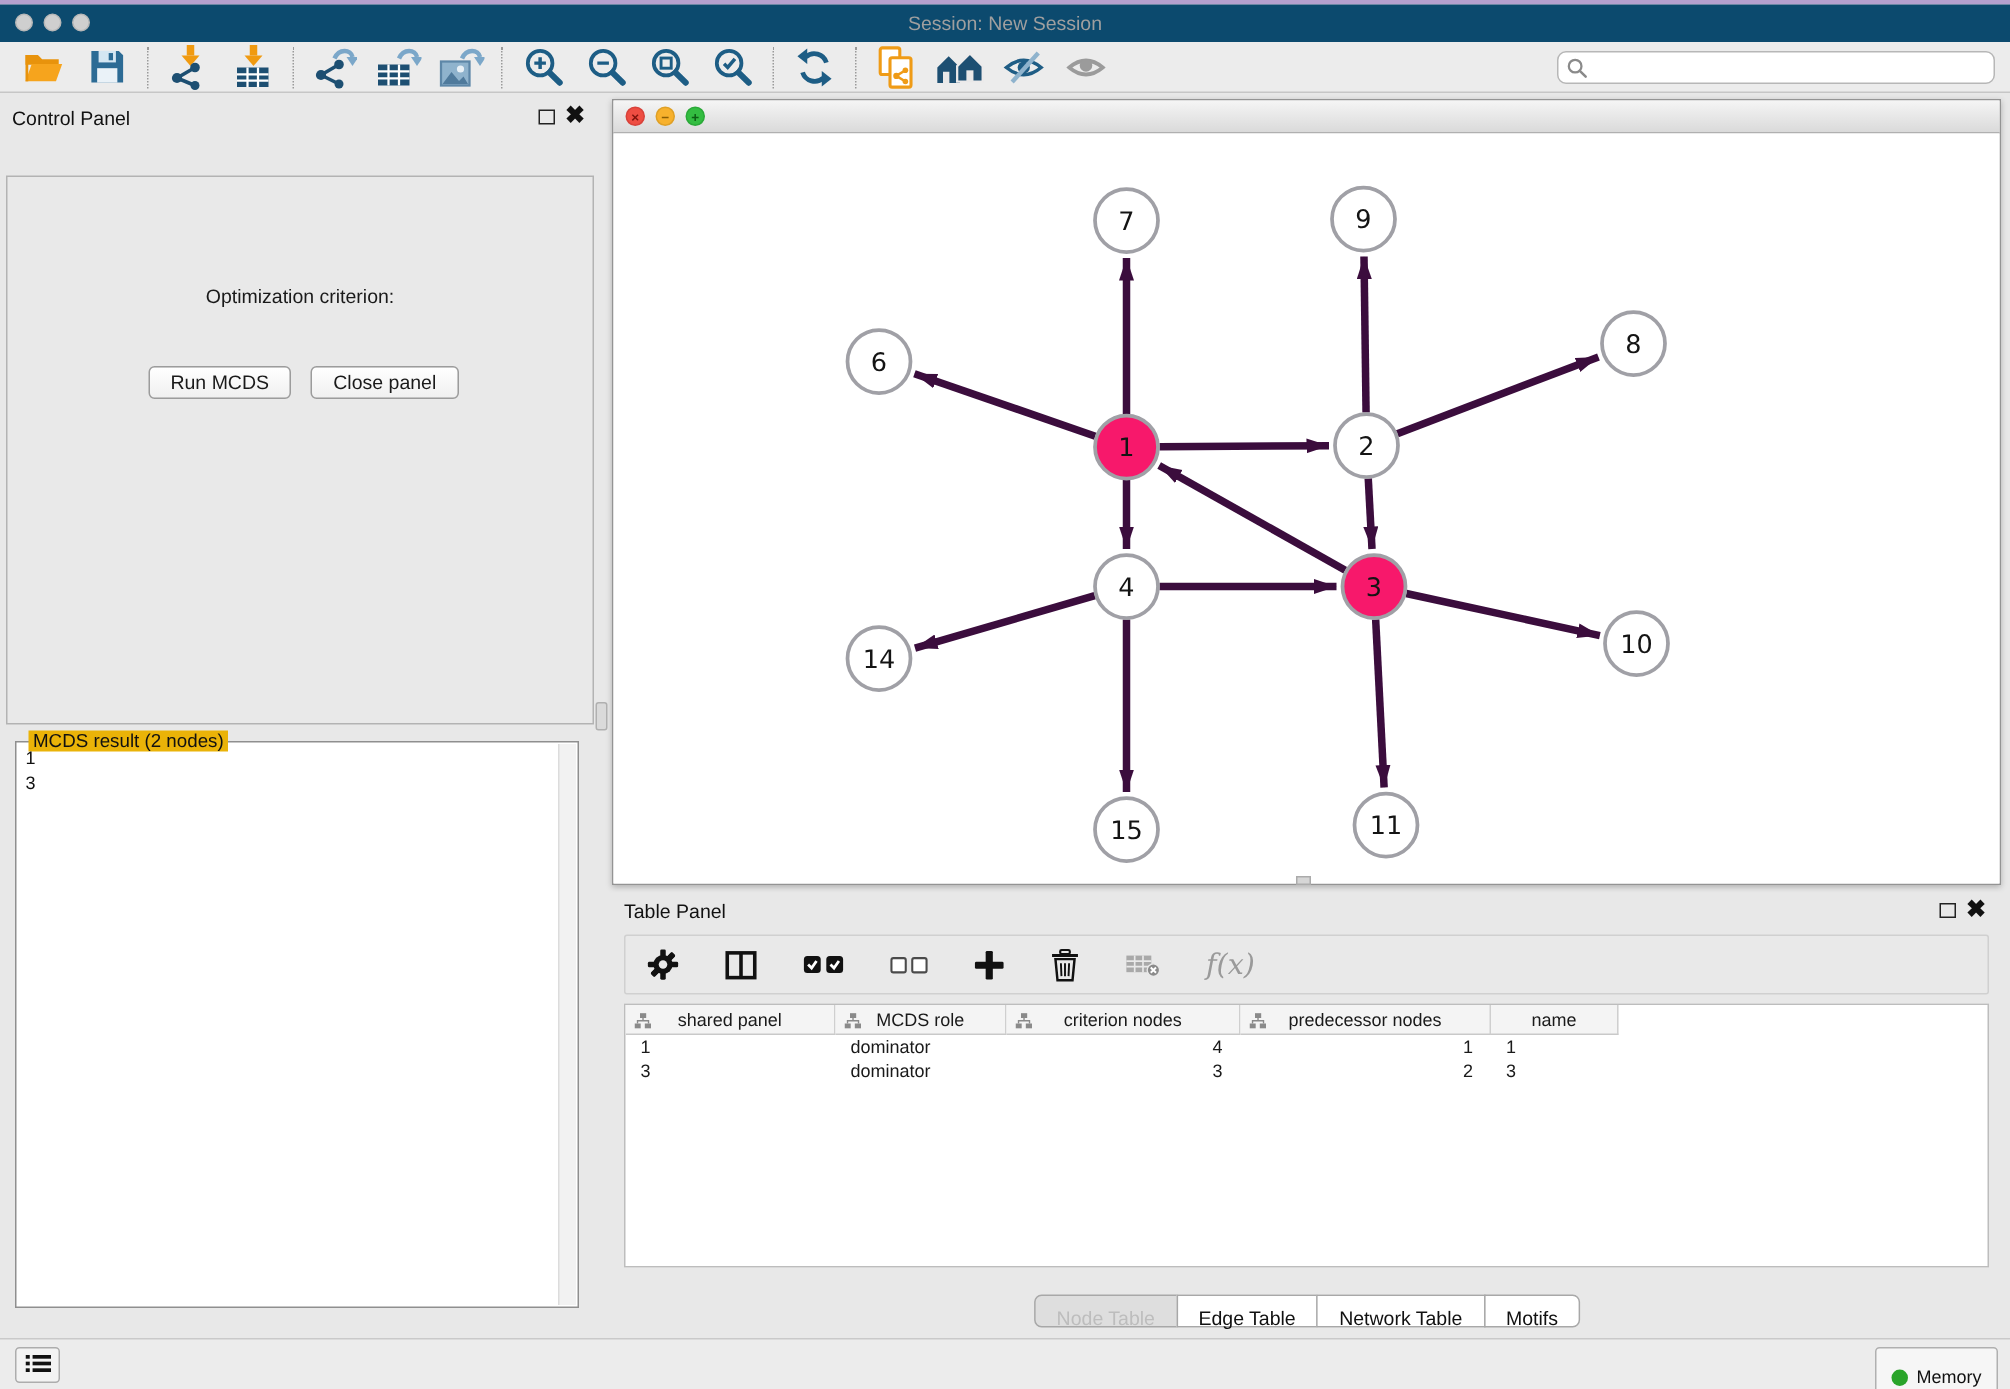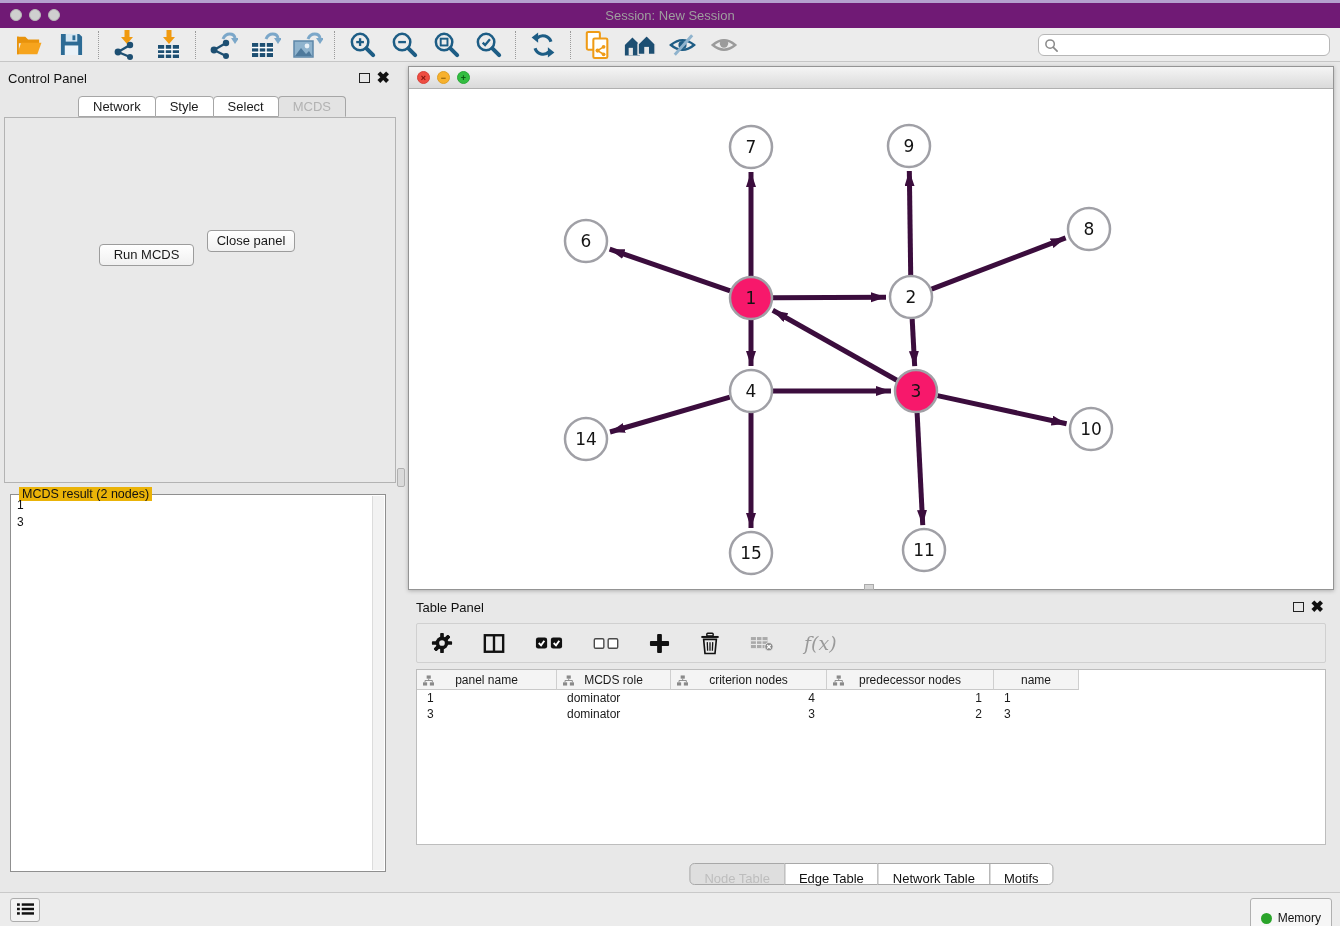--- a/index.html
+++ b/index.html
@@ -5,21 +5,21 @@
   * { margin:0; padding:0; box-sizing:border-box; }
   html,body { width:1340px; height:926px; }
   body {
     font-family:"Liberation Sans", sans-serif;
     background:#e8e8e8;
     position:relative; overflow:hidden;
     font-size:13px; color:#1a1a1a;
   }
   
   .purple-strip { position:absolute; left:0; top:0; width:1340px; height:3px; background:#b5a0ce; }
-  .titlebar { position:absolute; left:0; top:3px; width:1340px; height:25px; background:#701a75; }
+  .titlebar { position:absolute; left:0; top:3px; width:1340px; height:25px; background:#0c4a6e; }
   .traffic-outer { position:absolute; top:6px; left:10px; display:flex; gap:7px; }
   .traffic-outer .dot { width:12px; height:12px; border-radius:50%; background:#cfcfcf; border:1px solid #b8b8b8; }
   .window-title { position:absolute; left:0; right:0; top:5px; text-align:center; color:#9f9f9f; font-size:13px; }
   
   .toolbar { position:absolute; left:0; top:28px; width:1340px; height:34px; background:#ececec; border-bottom:1px solid #c6c6c6; display:flex; align-items:center; padding-left:8px; }
   .ticon { width:42px; height:32px; display:flex; align-items:center; justify-content:center; cursor:default; }
   .tsep { width:1px; height:28px; border-left:1px dotted #9a9a9a; margin:0 6px; }
   .search-wrap { margin-left:auto; margin-right:10px; position:relative; }
   .search-input { width:292px; height:22px; border:1px solid #b7b7b7; border-radius:6px; background:#fff; padding-left:24px; font-size:12px; outline:none; }
   .search-glass { position:absolute; left:6px; top:4px; }
@@ -31,21 +31,21 @@
   .close-ico { position:absolute; right:10px; top:1px; font-size:16px; font-weight:bold; color:#111; line-height:22px; }
   .cp-tabs { position:absolute; left:78px; top:30px; display:flex; z-index:2; }
   .cp-tab { height:21px; line-height:20px; padding:0 14px; background:#fff; border:1px solid #a6a6a6; margin-right:-1px; text-align:center; font-size:13px; border-radius:4px 4px 0 0; }
   .cp-tab.active { background:#e3e3e3; color:#b2b2b2; border-bottom-color:#e3e3e3; }
   .cp-content { position:absolute; left:4px; right:4px; top:51px; height:366px; border:1px solid #b3b3b3; background:#e9e9e9; }
   .opt-label { position:absolute; left:0; right:0; top:72px; text-align:center; font-size:13px; }
   .criterion { position:absolute; left:40px; top:94px; width:308px; height:23px; background:#fff; border:1px solid #a3a3a3; border-radius:4px; display:flex; align-items:center; padding-left:10px; font-size:13px; }
   .stepper { position:absolute; right:6px; top:4px; }
   .btn { position:absolute; height:22px; background:linear-gradient(#ffffff,#f0f0f0); border:1px solid #9c9c9c; border-radius:4px; font-size:13px; text-align:center; line-height:20px; }
   .btn-run { left:94px; top:126px; width:95px; }
-  .btn-close { left:202px; top:112px; width:88px; }
+  .btn-close { left:202px; top:126px; width:99px; }
   .mcds-fieldset { position:absolute; left:10px; top:428px; width:376px; height:378px; border:1px solid #8f8f8f; background:#fff; }
   .mcds-legend { position:absolute; left:8px; top:-8px; background:#eab308; padding:0 3px; font-size:12.5px; color:#111; }
   .mcds-lines { position:absolute; left:0; top:2px; right:14px; bottom:0; font-size:12px; line-height:17px; padding-left:6px; color:#111; }
   .mcds-scroll { position:absolute; right:1px; top:1px; bottom:1px; width:12px; background:#f2f2f2; border-left:1px solid #dcdcdc; }
   
   .net-window { position:absolute; left:408px; top:66px; width:926px; height:524px; border:1px solid #949494; background:#fff; box-shadow:0 1px 4px rgba(0,0,0,.25); }
   .net-titlebar { position:relative; height:22px; background:linear-gradient(#f5f5f5,#dadada); border-bottom:1px solid #b0b0b0; }
   .traffic-inner { position:absolute; left:8px; top:4px; display:flex; gap:7px; }
   .tl { width:13px; height:13px; border-radius:50%; font-size:9px; font-weight:bold; text-align:center; line-height:13px; }
   .tl.red { background:#ee4d42; color:#7e120c; border:1px solid #d8423a; }
@@ -260,27 +260,22 @@
     <input class="search-input" placeholder="" style="">
   </span>
 </div>
 
 <div class="control-panel">
   <div class="panel-head">
     <span class="panel-title">Control Panel</span>
     <span class="float-ico"></span>
     <span class="close-ico">✖</span>
   </div>
-  <div class="cp-tabs" id="cp-tabs">
-      <span class="cp-tab">Network</span>
-      <span class="cp-tab">Style</span>
-      <span class="cp-tab">Select</span>
-      <span class="cp-tab active">MCDS</span>
-    </div>
   <div class="cp-content">
+    <div class="opt-label">Optimization criterion:</div>
     <div class="btn btn-run">Run MCDS</div>
     <div class="btn btn-close">Close panel</div>
   </div>
   <div class="mcds-fieldset">
     <span class="mcds-legend">MCDS result (2 nodes)</span>
     <div class="mcds-lines" id="mcds-lines">
         <div>1</div>
         <div>3</div>
       </div>
     <div class="mcds-scroll"></div>
@@ -417,21 +412,21 @@
     <div class="tp-header" id="tp-header">
         <div class="th" style="width: 140px;">
           <span class="tree"><svg width="11" height="11" viewBox="0 0 12 12">
               <g fill="#8a8a8a">
                 <rect x="4" y="0.5" width="4.5" height="3.5"></rect>
                 <rect x="0" y="8" width="4.5" height="3.5"></rect>
                 <rect x="7.5" y="8" width="4.5" height="3.5"></rect>
               </g>
               <path d="M6.2 4 v2 M2.2 8 v-2 h8 v2" fill="none" stroke="#8a8a8a" stroke-width="1"></path>
             </svg></span>
-          <span>panel name</span>
+          <span>shared panel</span>
         </div>
         <div class="th" style="width: 114px;">
           <span class="tree"><svg width="11" height="11" viewBox="0 0 12 12">
               <g fill="#8a8a8a">
                 <rect x="4" y="0.5" width="4.5" height="3.5"></rect>
                 <rect x="0" y="8" width="4.5" height="3.5"></rect>
                 <rect x="7.5" y="8" width="4.5" height="3.5"></rect>
               </g>
               <path d="M6.2 4 v2 M2.2 8 v-2 h8 v2" fill="none" stroke="#8a8a8a" stroke-width="1"></path>
             </svg></span>

